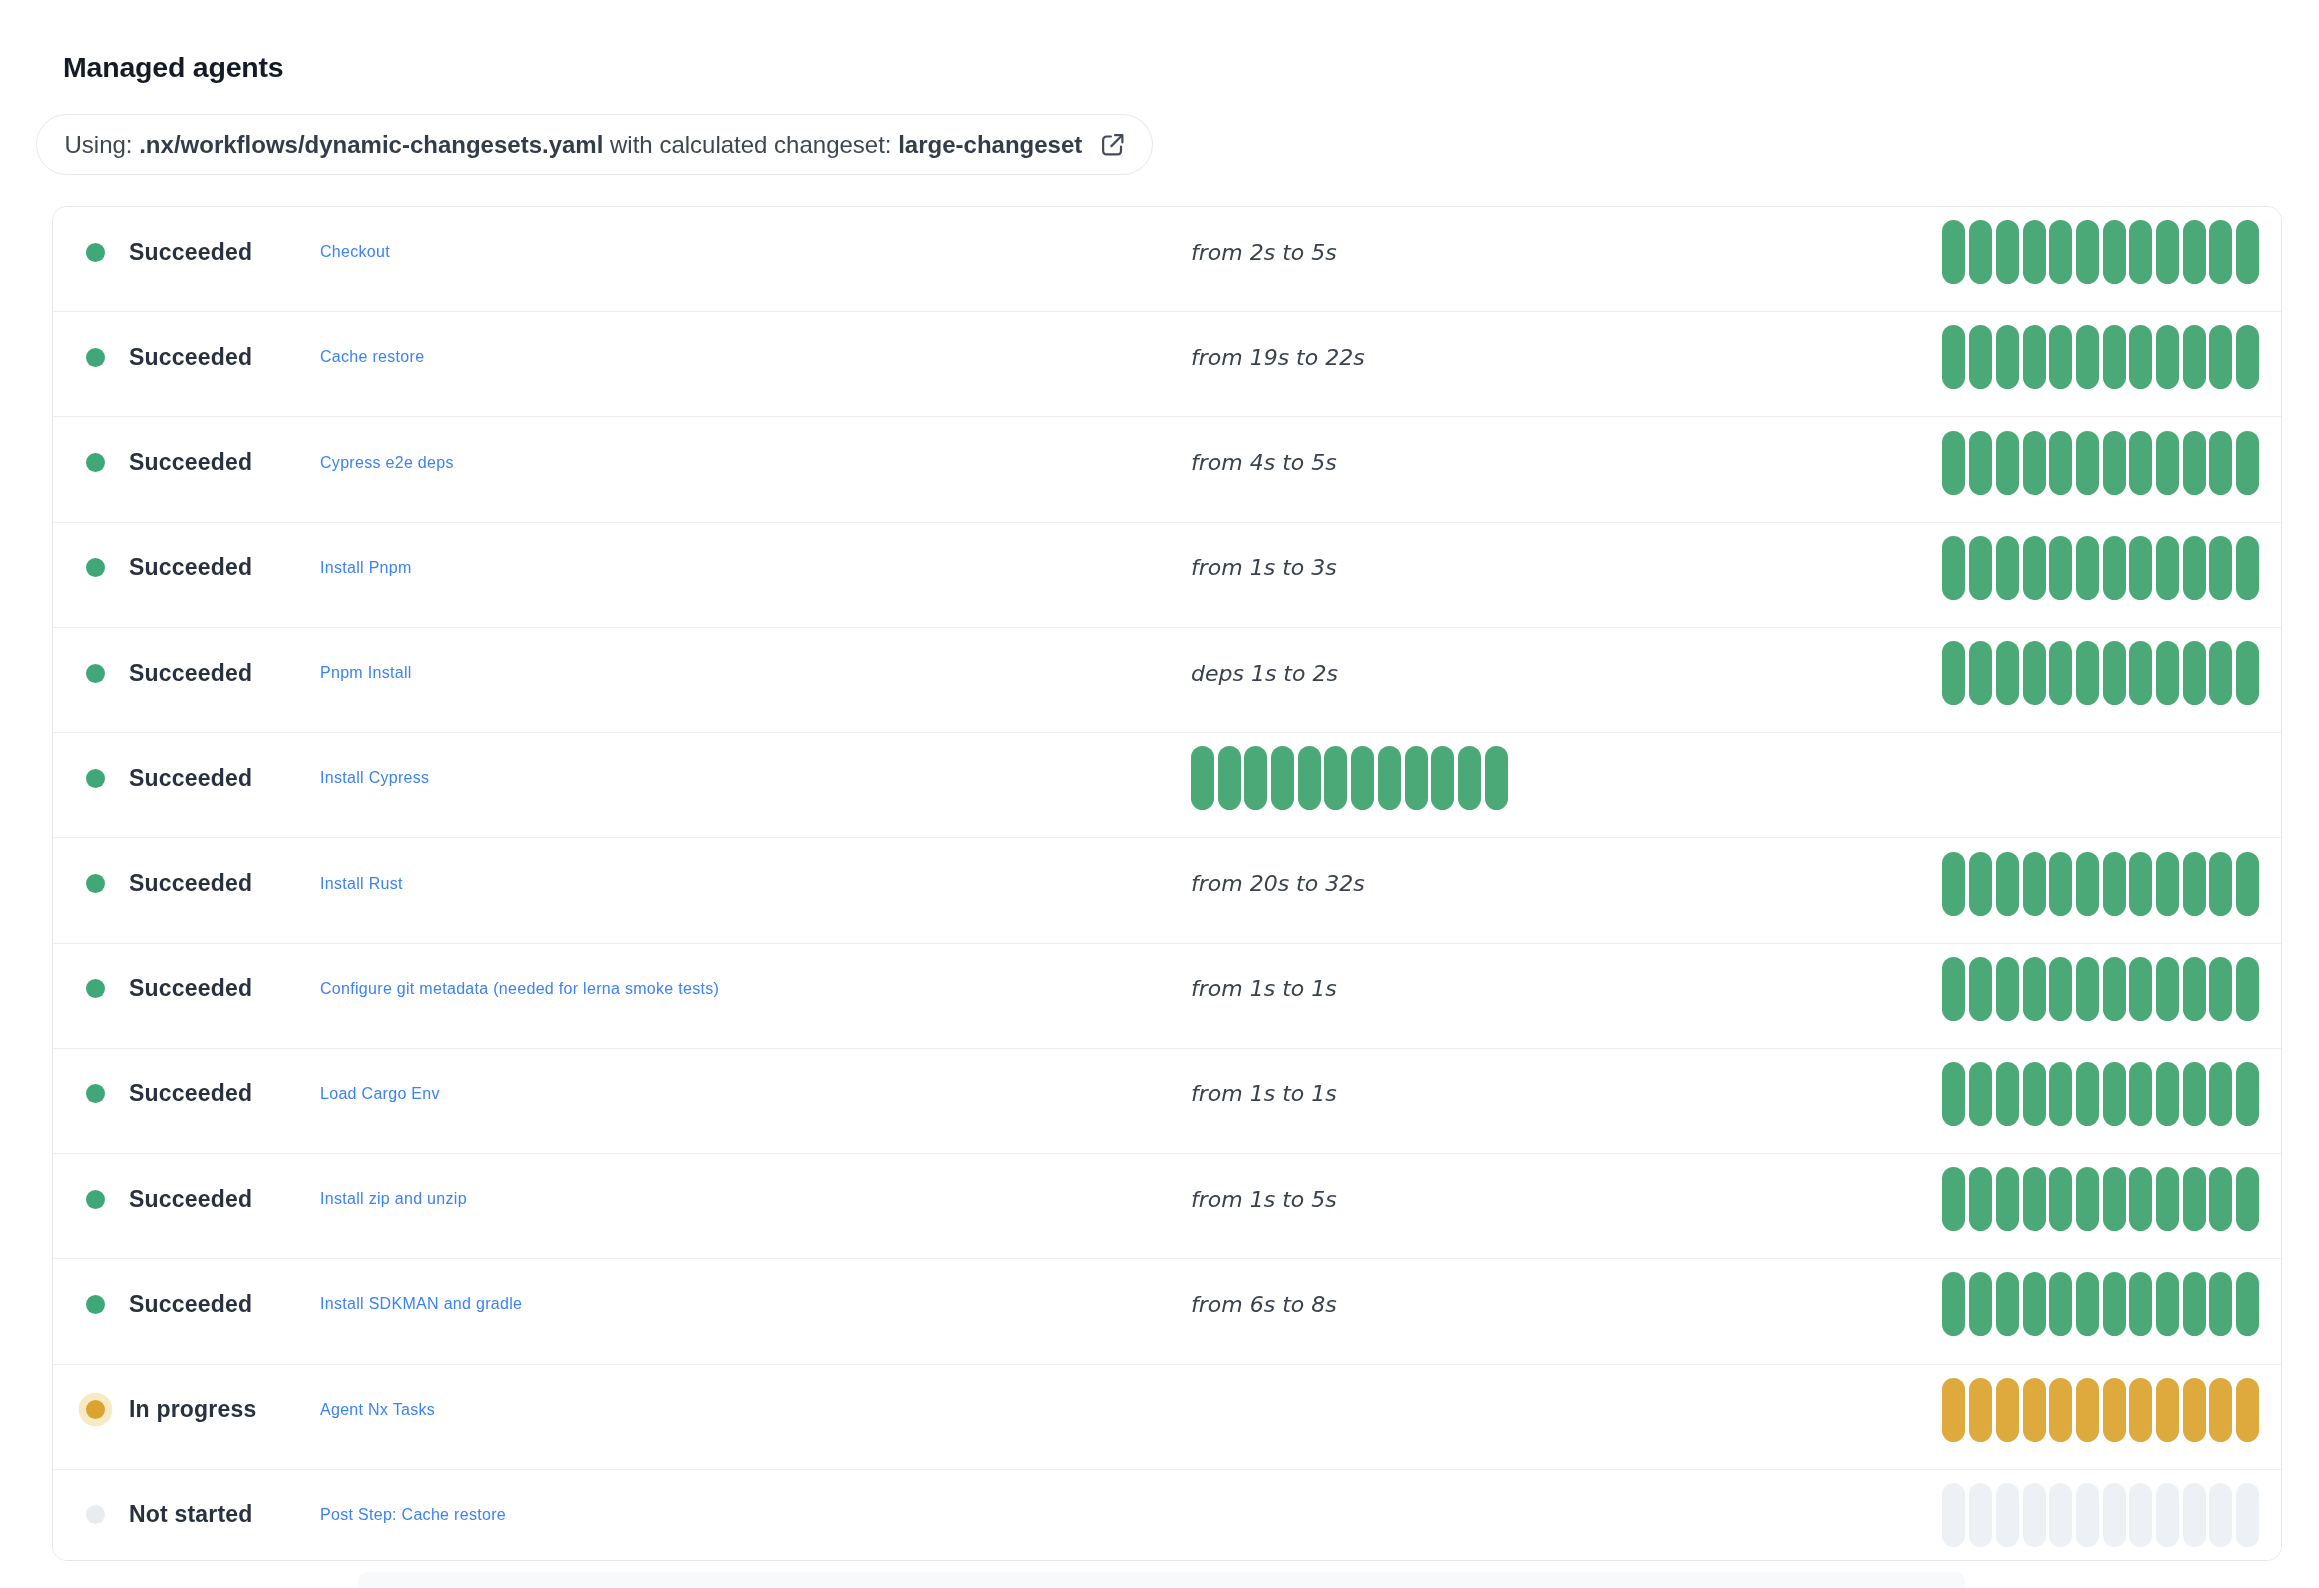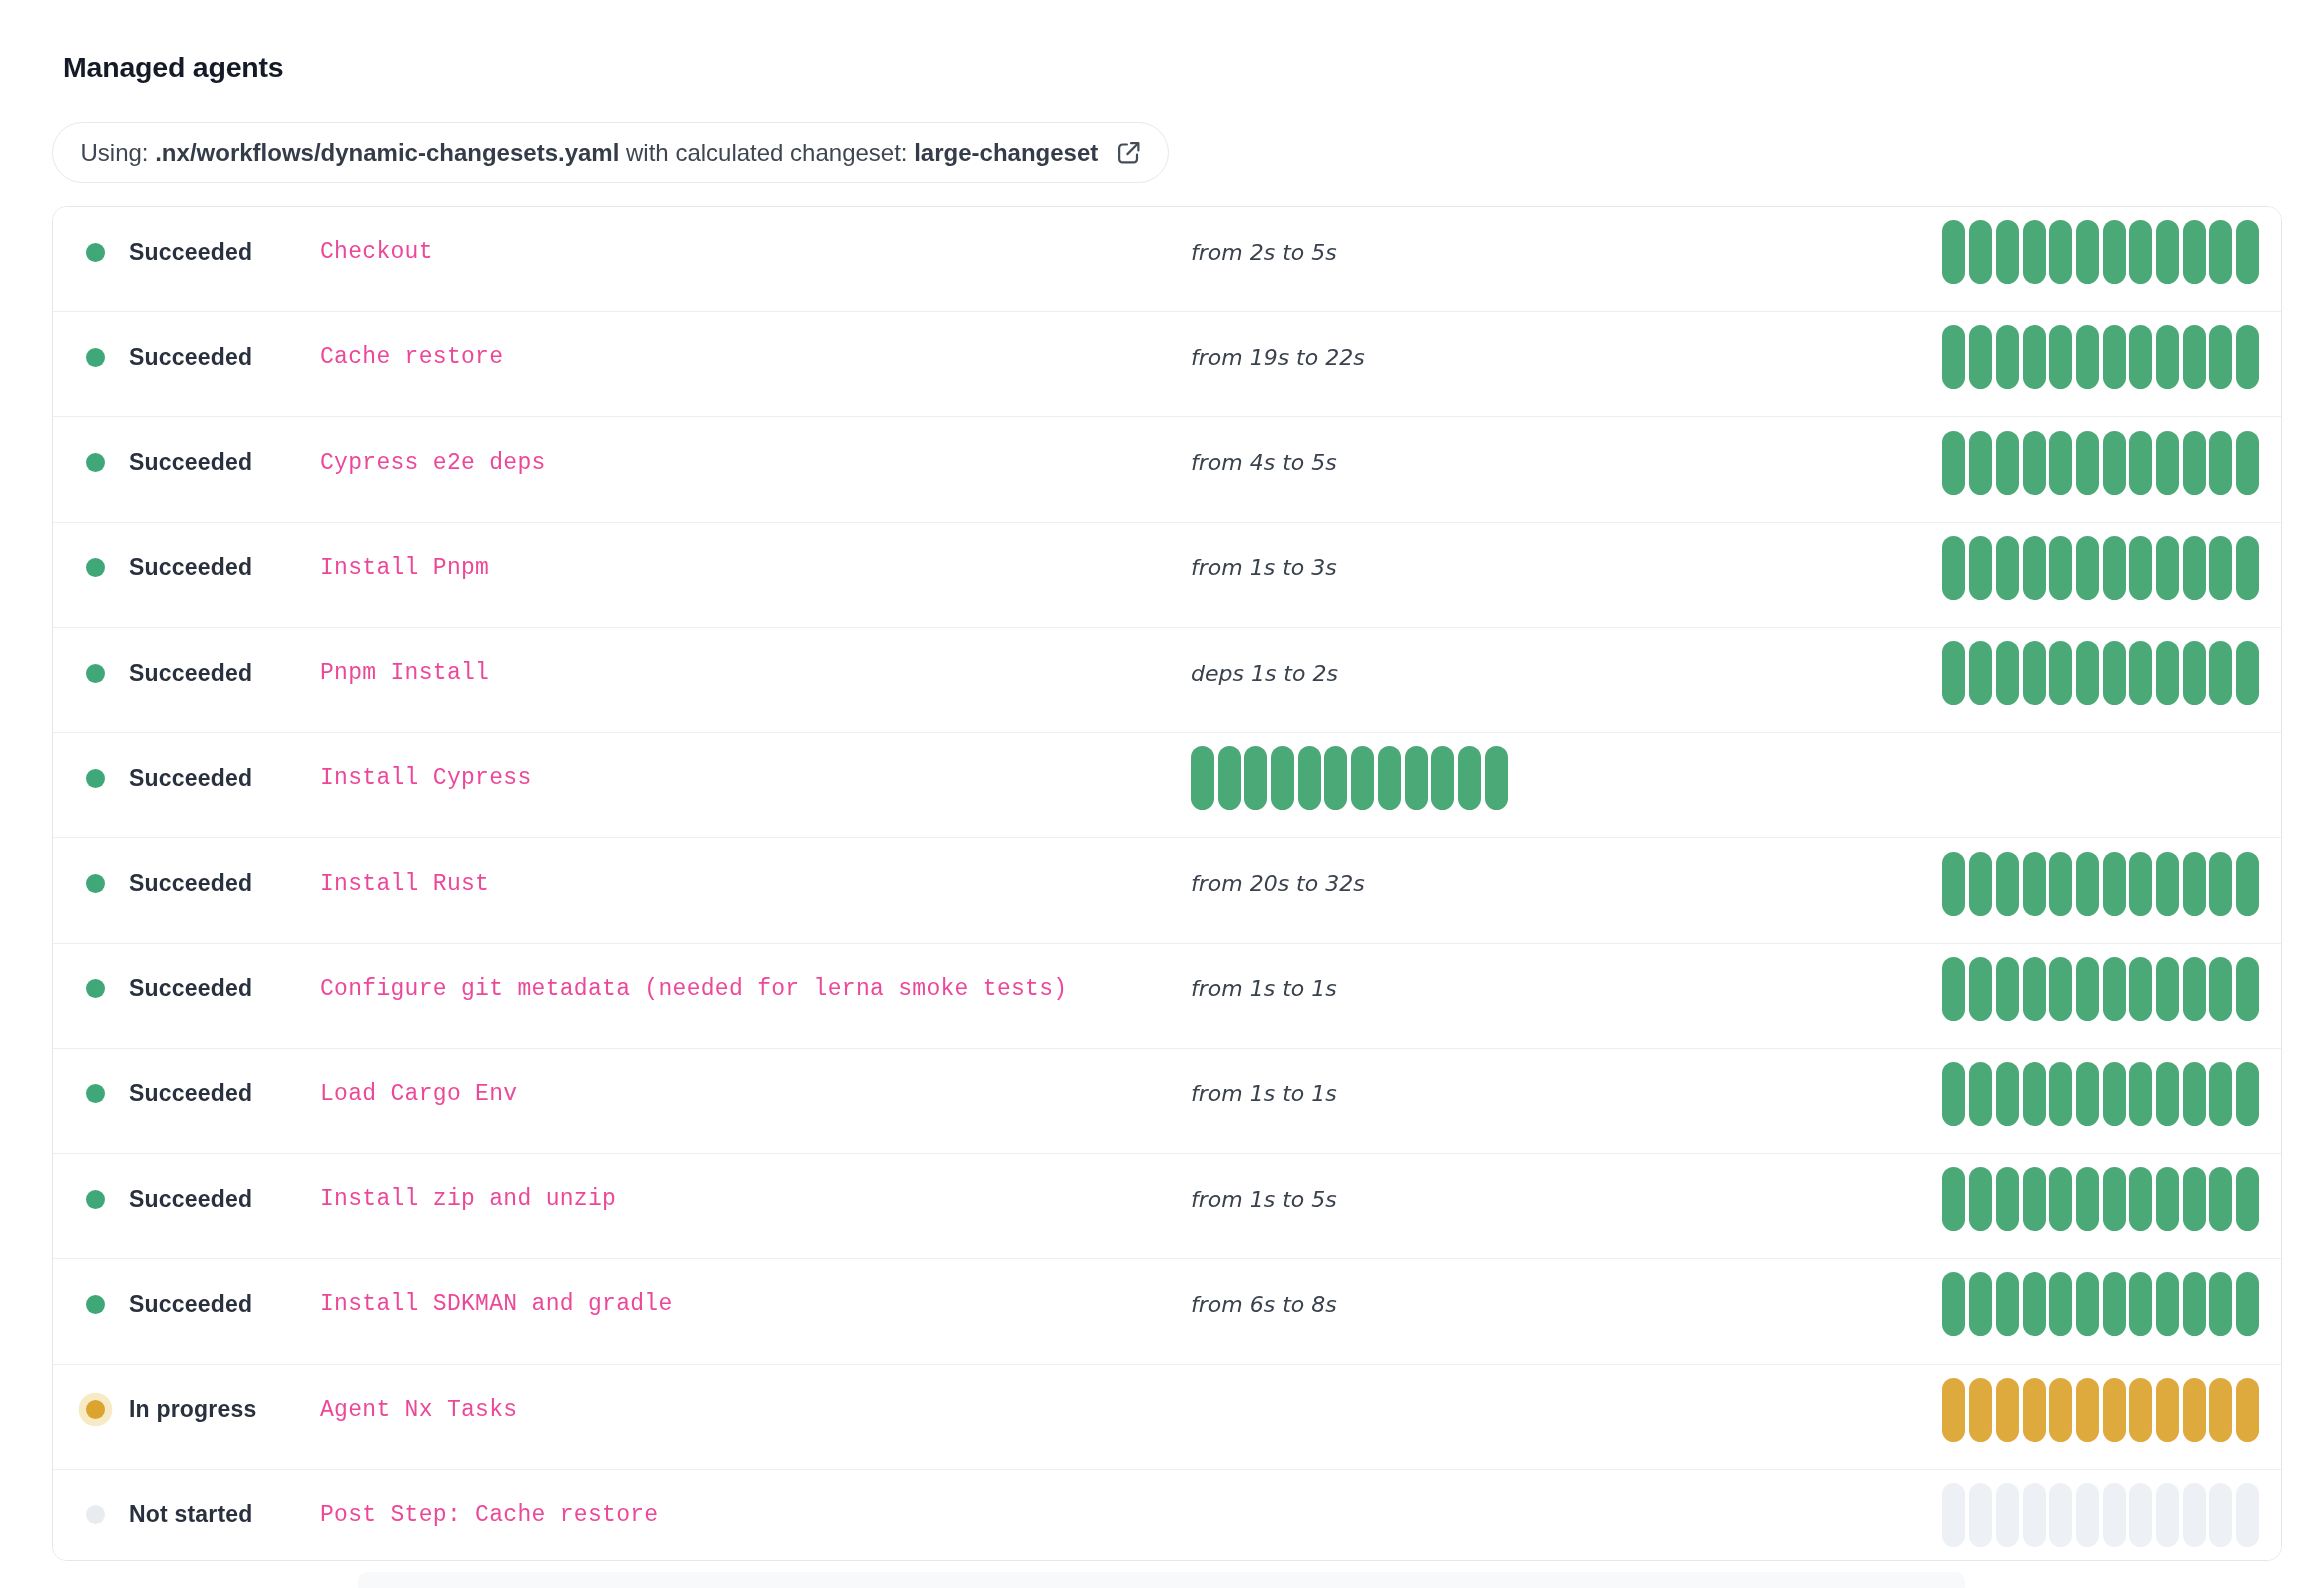--- a/index.html
+++ b/index.html
@@ -9,27 +9,26 @@
     -webkit-font-smoothing: antialiased;
   }
 
   .page-title {
     position: absolute; left: 51px; top: 39px; margin: 12px;
     font-size: 28.5px; font-weight: 700; color: #141a26; letter-spacing: -0.2px;
   }
 
   
   .banner {
-    position: absolute; left: 52px; top: 114px; height: 61px;
+    position: absolute; left: 36px; top: 114px; height: 61px;
     display: inline-flex; align-items: center; gap: 16.5px;
     padding: 0 26px 0 27.5px; box-sizing: border-box;
     background: #ffffff; border: 1.8px solid #e6e8ec; border-radius: 31px;
     font-size: 24px; color: #3e4652; white-space: nowrap;
     cursor: pointer;
-    margin-top: 8px;
   }
   .banner b { font-weight: 700; color: #353c49; }
   .ext-icon { width: 27.5px; height: 27.5px; flex: none; }
   .ext-icon path, .ext-icon polyline, .ext-icon line {
     fill: none; stroke: #444c59; stroke-width: 2.4; stroke-linecap: round; stroke-linejoin: round;
   }
 
   
   .card {
     position: absolute; left: 52px; top: 206px; width: 2230px; height: 1355px;
@@ -43,22 +42,22 @@
     cursor: pointer;
   }
   .row + .row { border-top: 1.8px solid #eceef1; }
 
   .status-cell { width: 234px; flex: none; display: flex; align-items: center; }
   .dot { width: 19px; height: 19px; border-radius: 50%; margin-right: 24px; flex: none; }
   .status-label { font-size: 23px; font-weight: 700; color: #2a313e; letter-spacing: 0.2px; }
 
   .step-name {
     width: 871px; flex: none;
-    font-family: Liberation Mono, monospace;
-    font-size: 23px; color: #ec4899; letter-spacing: 0.3px;
+    font-family: Liberation Sans, sans-serif;
+    font-size: 16px; color: #3b82f6; letter-spacing: 0.3px;
     white-space: nowrap; overflow: hidden;
   }
   .duration {
     flex: 1 1 auto;
     font-family: "DejaVu Sans", sans-serif; font-style: italic;
     font-size: 22px; color: #3a424e; white-space: nowrap;
   }
 
   .segments { display: flex; gap: 3.7px; flex: none; }
   .seg { width: 23px; height: 64px; border-radius: 12px; background: #edf0f4; }

